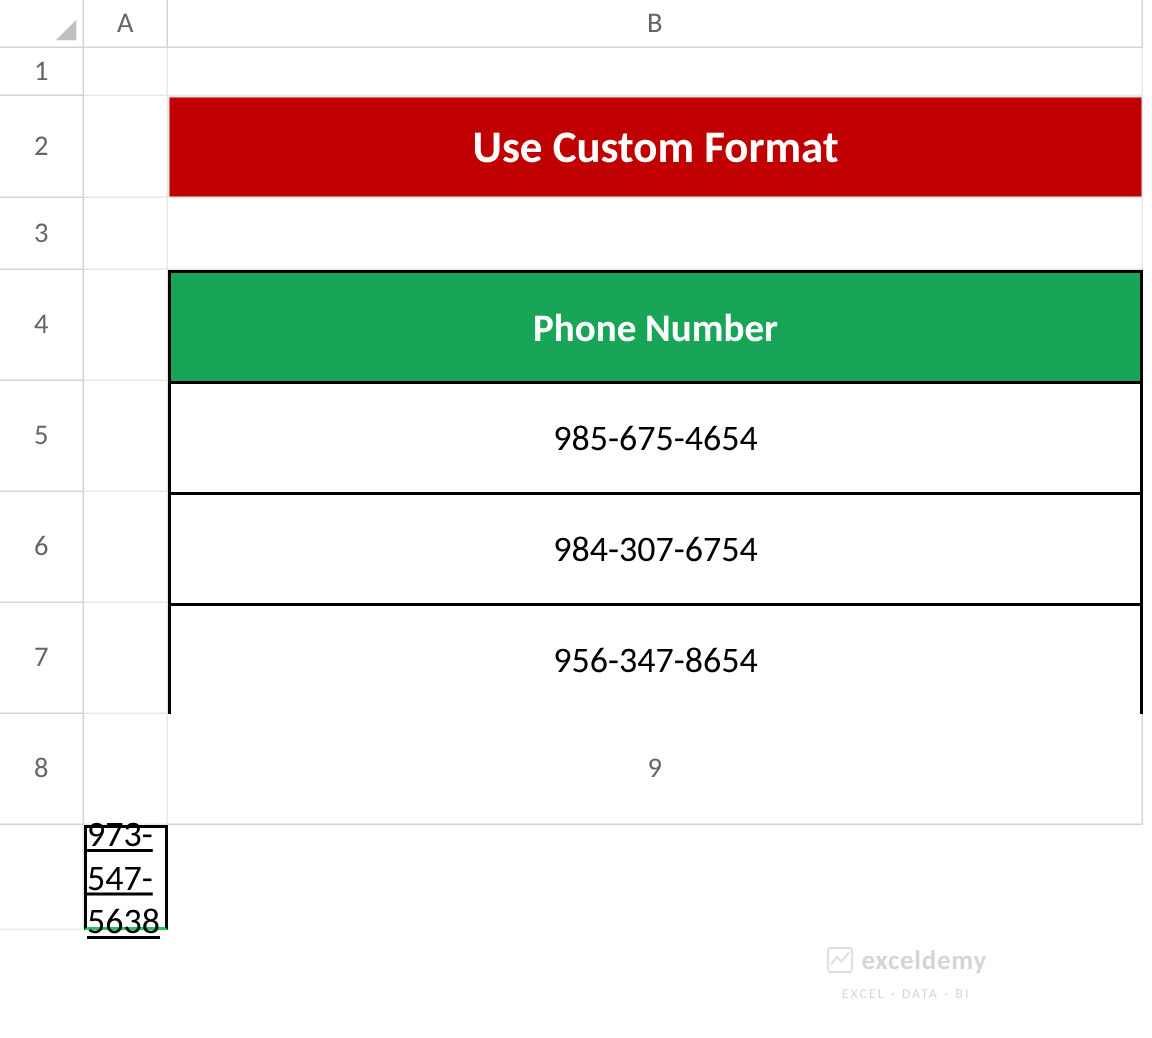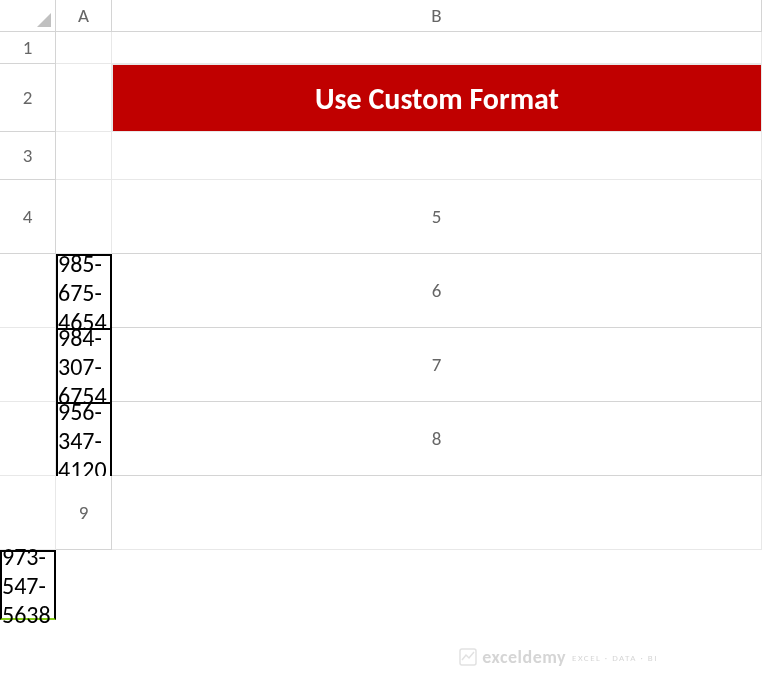--- a/index.html
+++ b/index.html
@@ -108,33 +108,34 @@
       font-size: 24px;
       display: flex;
       align-items: center;
       justify-content: center;
       width: 100%;
       border-left: 2px solid #000;
       border-right: 2px solid #000;
       border-top: 2px solid #000;
     }
     .data-cell.last {
-      border-bottom: 2px solid #84cc16;
+      border-bottom: 2px solid #22c55e;
+      text-decoration: underline;
     }
     .watermark {
       position: absolute;
       bottom: 24px;
       right: 110px;
       opacity: 0.35;
       display: flex;
       align-items: center;
       gap: 6px;
       color: #888;
       font-size: 12px;
-      flex-direction: row;
+      flex-direction: column;
     }
     .watermark-line1 {
       font-size: 18px;
       font-weight: bold;
       letter-spacing: 0.5px;
     }
     .watermark-line2 {
       font-size: 9px;
       letter-spacing: 1.5px;
     }
@@ -161,37 +162,40 @@
   <div class="title-cell">
     <div class="title-banner">Use Custom Format</div>
   </div>
 
   <div class="row-header">3</div>
   <div class="cell-a"></div>
   <div class="cell"></div>
 
   <div class="row-header">4</div>
   <div class="cell-a"></div>
+  <div class="header-cell">
+    <div class="phone-header">Phone Number</div>
+  </div>
 
   <div class="row-header">5</div>
   <div class="cell-a"></div>
   <div class="data-cell-wrap">
     <div class="data-cell">985-675-4654</div>
   </div>
 
   <div class="row-header">6</div>
   <div class="cell-a"></div>
   <div class="data-cell-wrap">
     <div class="data-cell">984-307-6754</div>
   </div>
 
   <div class="row-header">7</div>
   <div class="cell-a"></div>
   <div class="data-cell-wrap">
-    <div class="data-cell">956-347-4120</div>
+    <div class="data-cell">956-347-8654</div>
   </div>
 
   <div class="row-header">8</div>
   <div class="cell-a"></div>
 
   <div class="row-header">9</div>
   <div class="cell-a"></div>
   <div class="data-cell-wrap">
     <div class="data-cell last">973-547-5638</div>
   </div>

